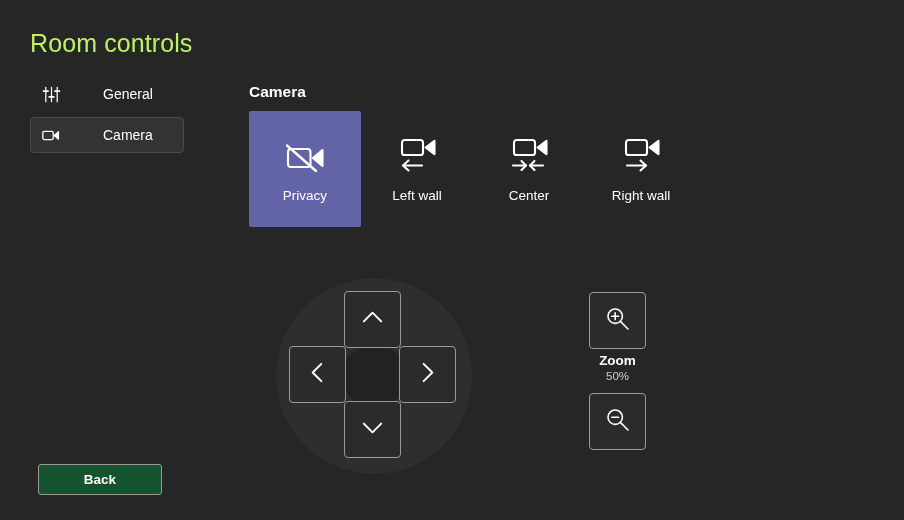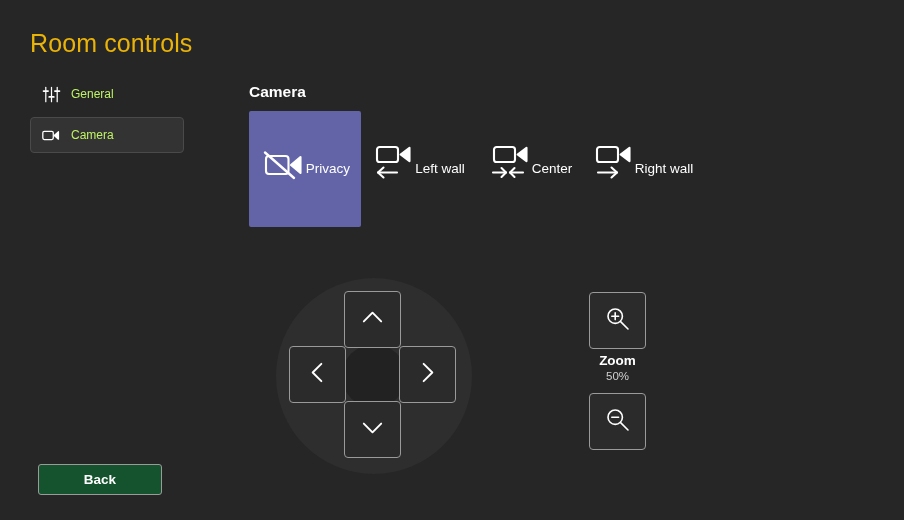--- a/index.html
+++ b/index.html
@@ -18,21 +18,21 @@
   }
 
   
   #page-title {
     position: absolute;
     left: 30px;
     top: 29px;
     font-size: 25px;
     font-weight: 400;
     letter-spacing: 0.1px;
-    color: #eab308;
+    color: #bef264;
   }
 
   
   #sidebar {
     position: absolute;
     left: 30px;
     top: 78px;
     width: 154px;
   }
   .nav-item {
@@ -55,23 +55,24 @@
   .nav-icon {
     width: 22px;
     height: 22px;
     flex: 0 0 22px;
     display: flex;
     align-items: center;
     justify-content: center;
     margin-right: 9px;
   }
   .nav-label {
-    font-size: 12px;
-    color: #bef264;
+    font-size: 14px;
+    color: #ffffff;
     line-height: 1;
+    margin-left: 32px;
   }
 
   
   #back-button {
     position: absolute;
     left: 38px;
     top: 464px;
     width: 124px;
     height: 31px;
     border: 1px solid #9a9a9a;
@@ -99,20 +100,21 @@
   #presets-row {
     position: absolute;
     left: 249px;
     top: 111px;
     display: flex;
   }
   .preset {
     width: 112px;
     height: 116px;
     display: flex;
+    flex-direction: column;
     align-items: center;
     justify-content: center;
     cursor: pointer;
     box-sizing: border-box;
     background: transparent;
   }
   .preset.active {
     background: #6264a7;
     border-radius: 2px;
   }

